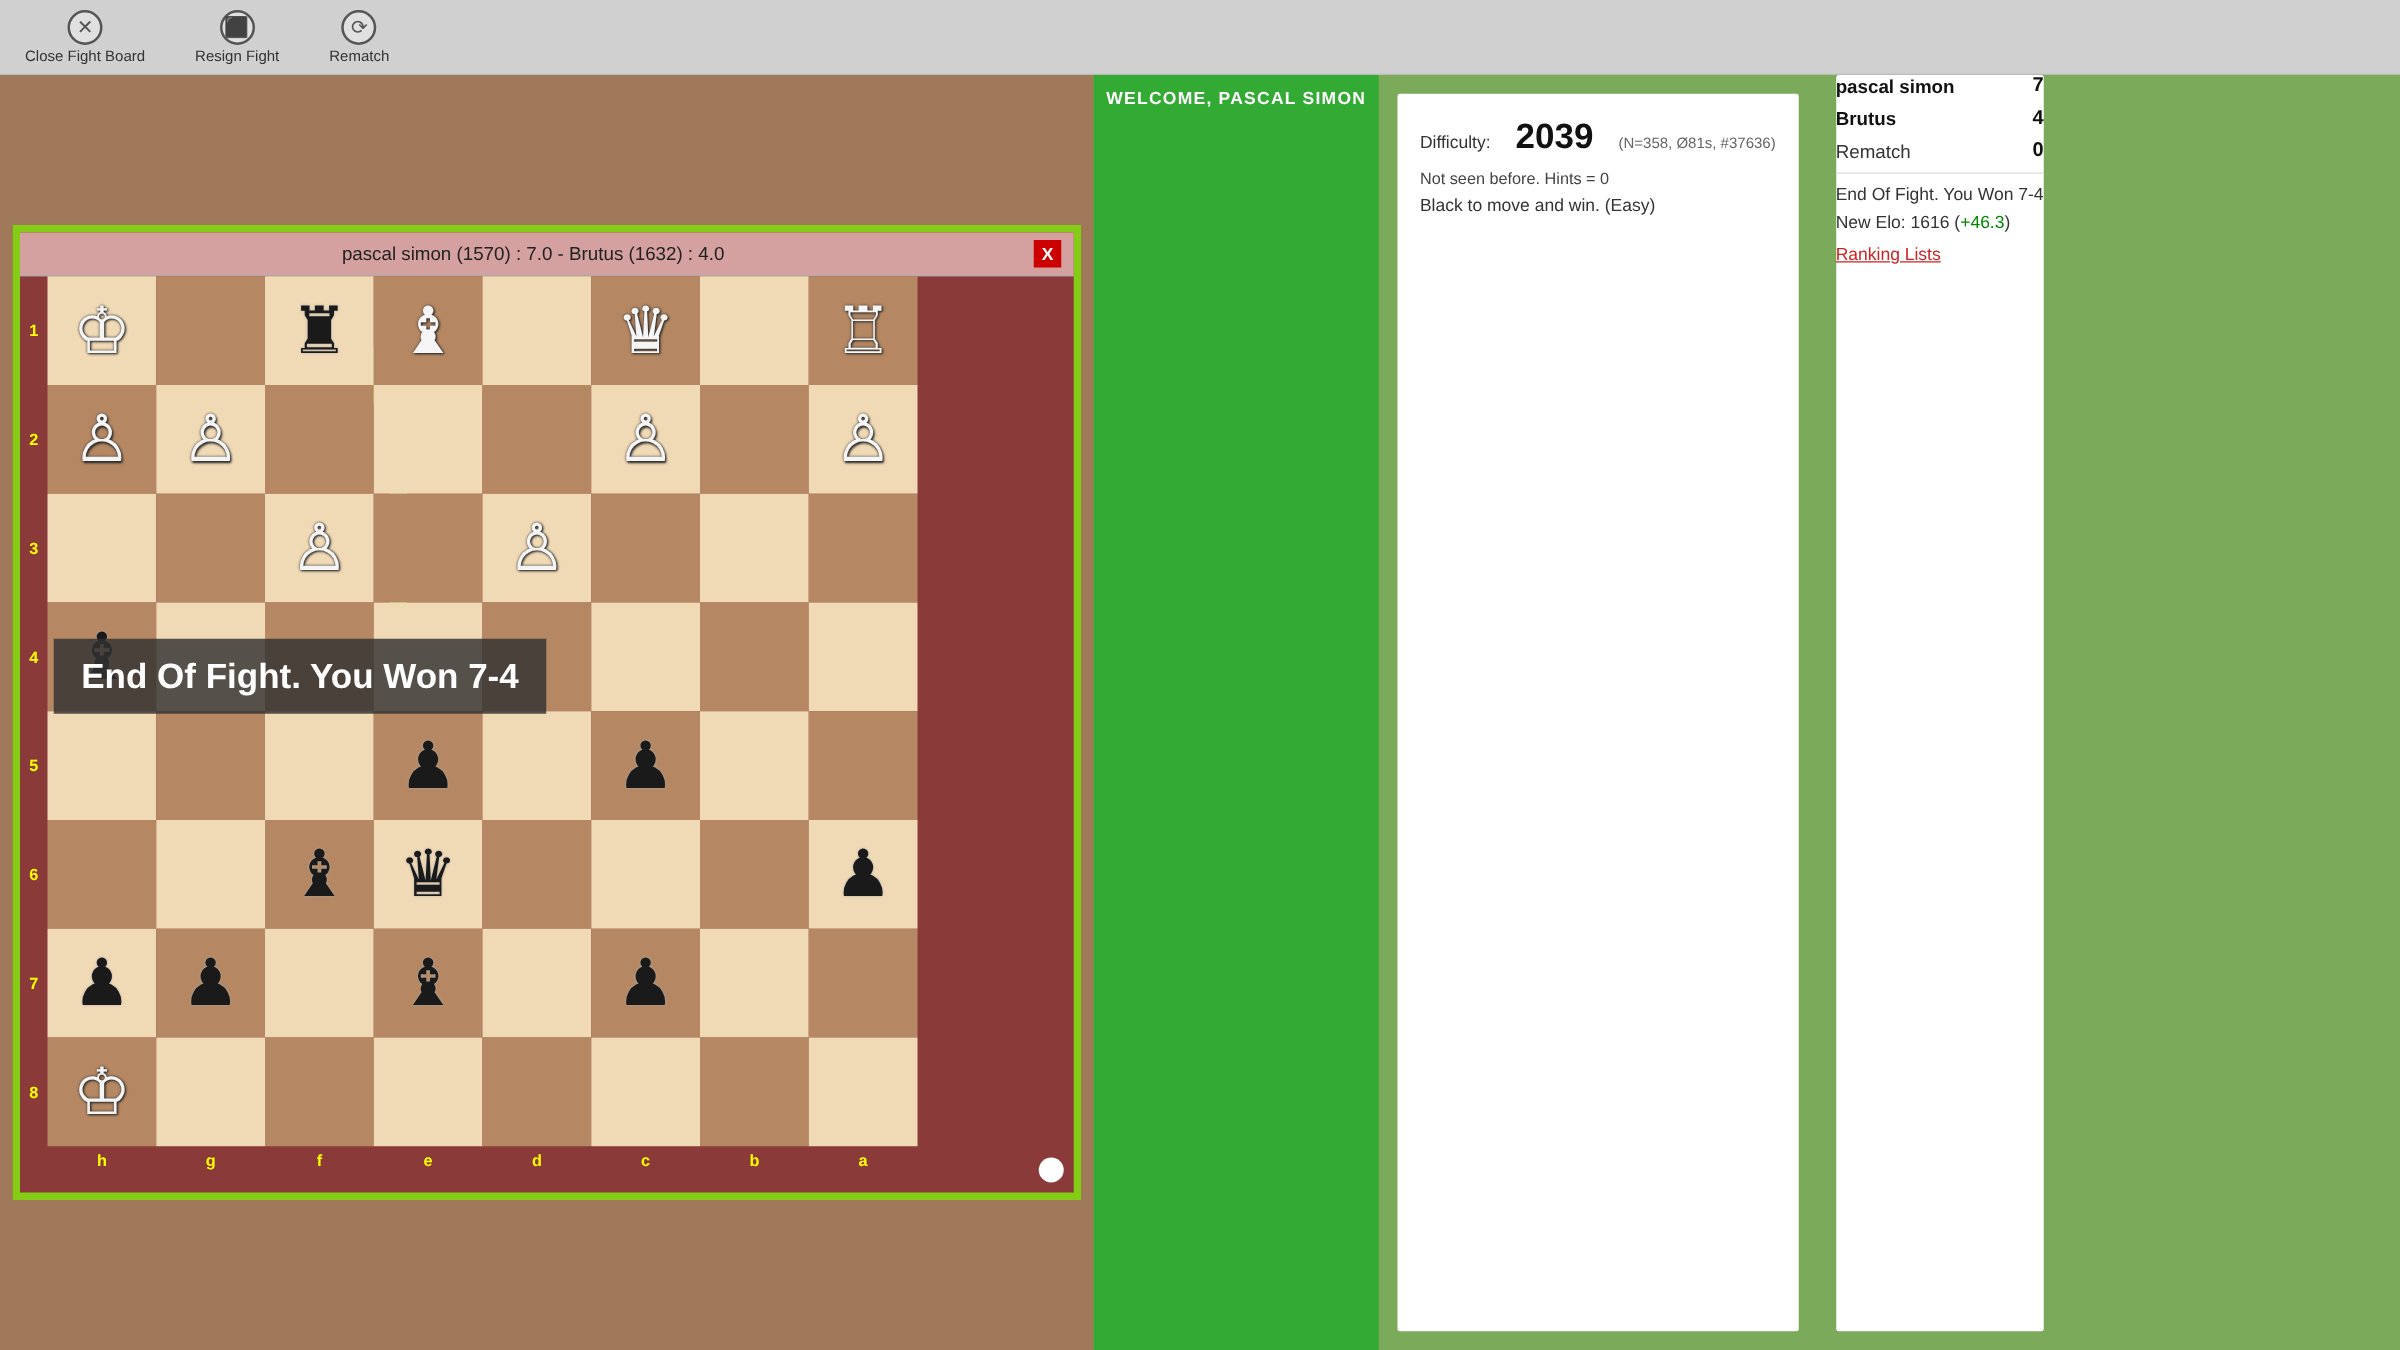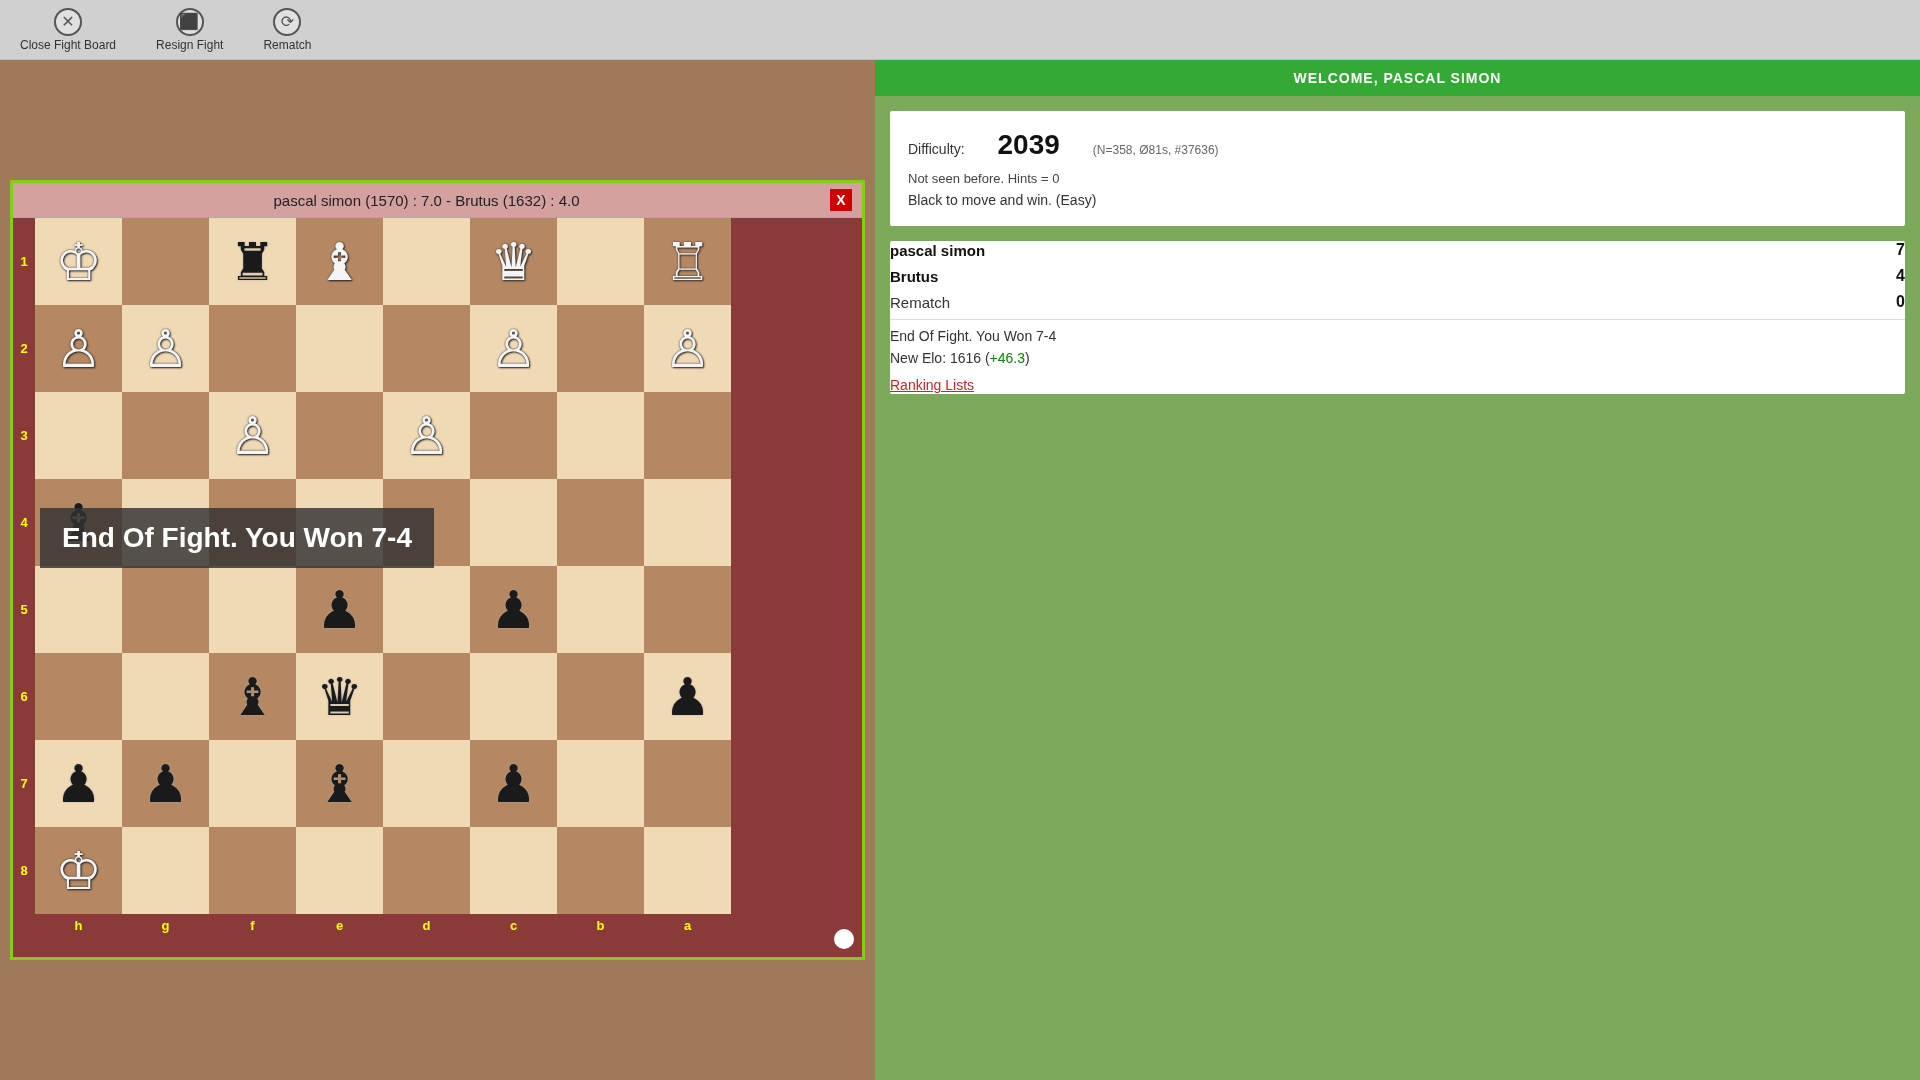--- a/index.html
+++ b/index.html
@@ -66,21 +66,21 @@
       background: #a0785a;
       display: flex;
       align-items: center;
       justify-content: center;
       padding: 10px;
     }
 
     
     #board-container {
       background: #8b3a3a;
-      border: 3px solid #84cc16;
+      border: 6px solid #84cc16;
       padding: 0;
       position: relative;
       width: 896px;
       height: 780px;
     }
 
     #board-title {
       background: #d4a0a0;
       text-align: center;
       padding: 6px 10px;
@@ -199,21 +199,21 @@
       height: 20px;
       border-radius: 50%;
       background: white;
     }
 
     
     #right-panel {
       flex: 1;
       background: #7aaa5a;
       display: flex;
-      flex-direction: column;
+      flex-direction: row;
     }
 
     #welcome-bar {
       background: #33aa33;
       color: white;
       text-align: center;
       padding: 10px;
       font-size: 14px;
       font-weight: bold;
       letter-spacing: 1px;
@@ -222,21 +222,21 @@
     #info-card {
       background: white;
       margin: 15px;
       padding: 18px;
       border-radius: 2px;
     }
 
     .difficulty-row {
       display: flex;
       align-items: baseline;
-      gap: 33px;
+      gap: 20px;
       margin-bottom: 10px;
     }
     .difficulty-label {
       font-size: 14px;
       color: #333;
     }
     .difficulty-value {
       font-size: 28px;
       font-weight: bold;
       color: #111;

